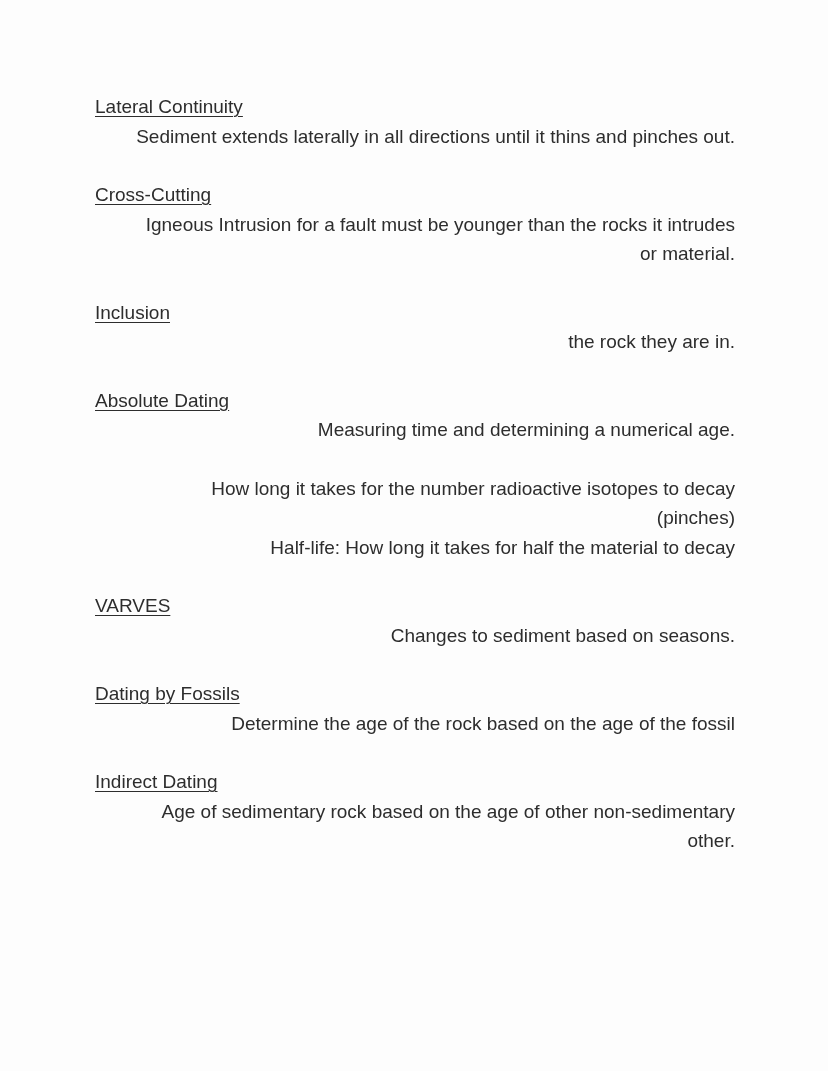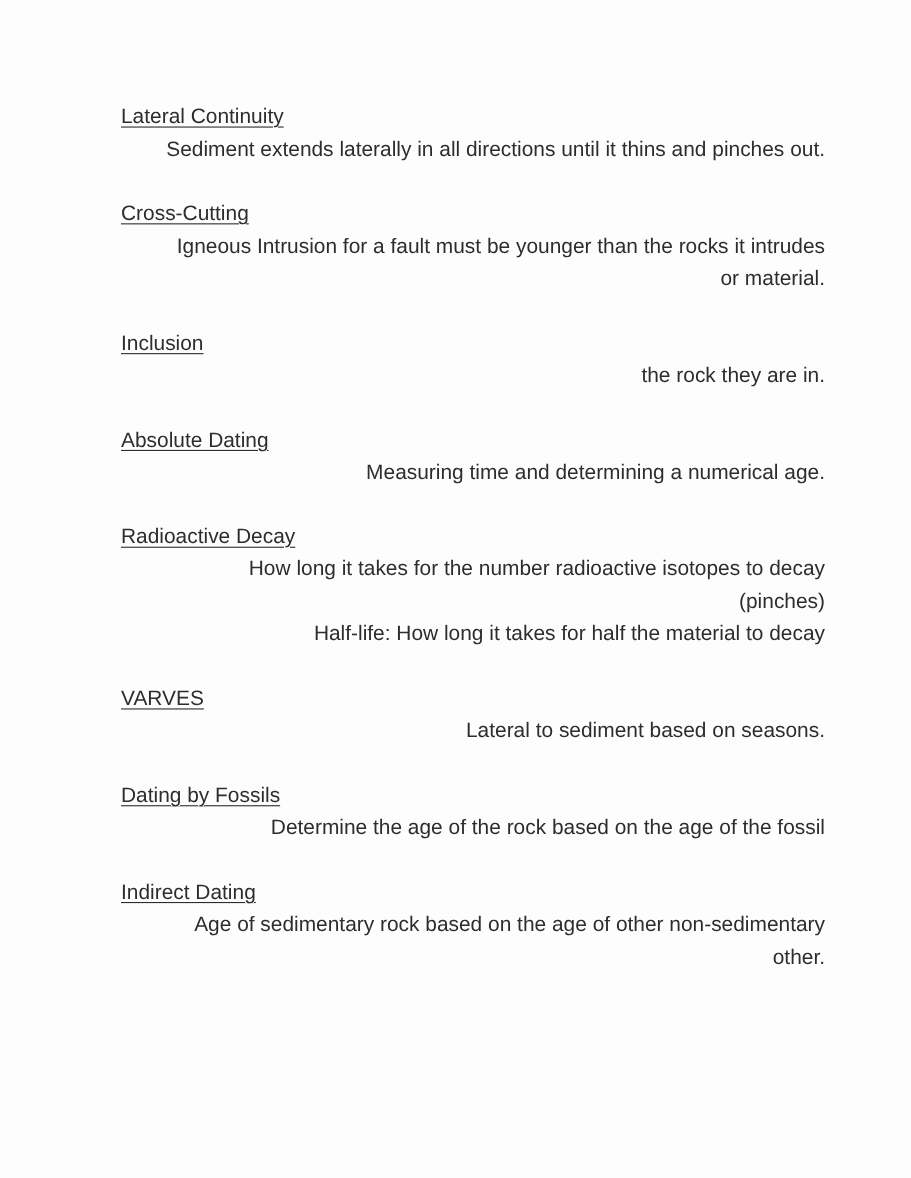--- a/index.html
+++ b/index.html
@@ -12,21 +12,21 @@
     width: 828px;
     height: 1071px;
     background: #fdfdfd;
     overflow: hidden;
     font-family: "Liberation Sans", "DejaVu Sans", sans-serif;
     color: #2d2d2d;
   }
   .content {
     position: absolute;
     top: 92px;
-    left: 110px;
+    left: 95px;
     width: 640px;
   }
   .section {
     margin: 0 0 29px 0;
   }
   .section-heading {
     font-size: 19px;
     line-height: 29.5px;
     font-weight: normal;
     margin: 0;
@@ -61,29 +61,28 @@
     <h2 class="section-heading">Inclusion</h2>
         <div class="body-line">the rock they are in.</div>
       </div>
 
   <div class="section">
     <h2 class="section-heading">Absolute Dating</h2>
   <div class="body-line">Measuring time and determining a numerical age.</div>
       </div>
 
   <div class="section">
-    <h2 class="section-heading">Radioactive Decay</h2>
   <div class="body-line">How long it takes for the number radioactive isotopes to decay</div>
         <div class="body-line">(pinches)</div>
         <div class="body-line">Half-life: How long it takes for half the material to decay</div>
       </div>
 
   <div class="section">
     <h2 class="section-heading">VARVES</h2>
-  <div class="body-line">Lateral to sediment based on seasons.</div>
+  <div class="body-line">Changes to sediment based on seasons.</div>
       </div>
 
   <div class="section">
     <h2 class="section-heading">Dating by Fossils</h2>
   <div class="body-line">Determine the age of the rock based on the age of the fossil</div>
       </div>
 
   <div class="section">
     <h2 class="section-heading">Indirect Dating</h2>
   <div class="body-line">Age of sedimentary rock based on the age of other non-sedimentary</div>

